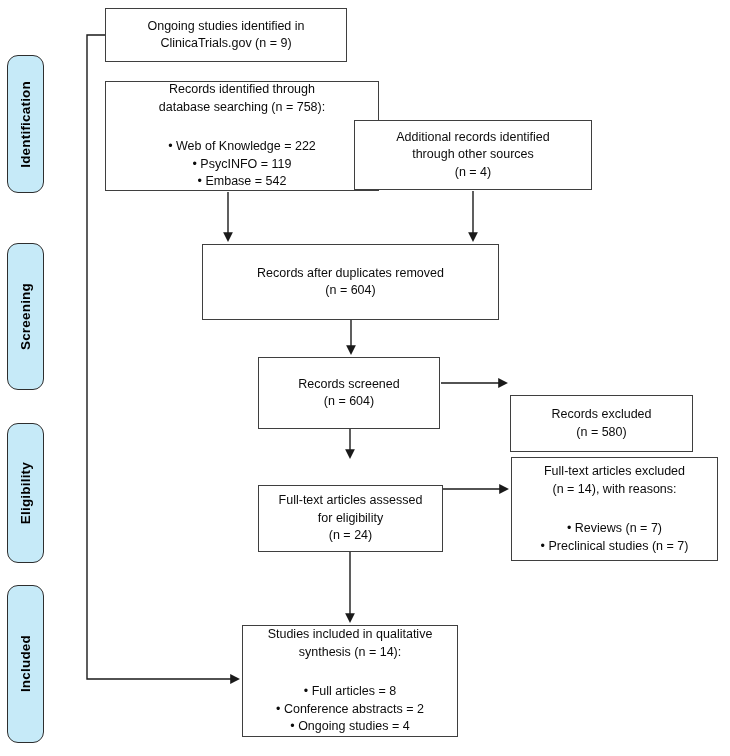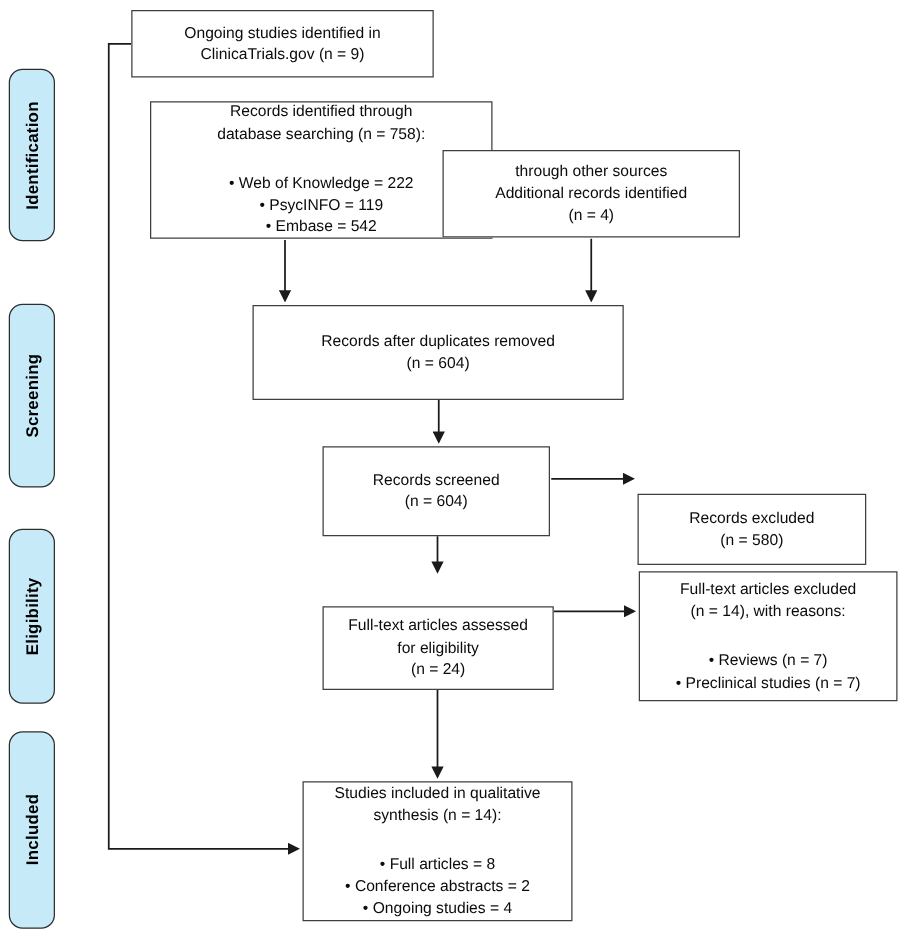--- a/index.html
+++ b/index.html
@@ -70,33 +70,33 @@
   </div>
   <div class="stage" style="top:585px;height:158px;">
     <span class="stage-label">Included</span>
   </div>
 
   <div class="box" style="left:105px;top:8px;width:242px;height:54px;">
     <div class="line">Ongoing studies identified in</div>
     <div class="line">ClinicaTrials.gov (n = 9)</div>
   </div>
 
-  <div class="box" style="left:120px;top:81px;width:274px;height:110px;">
+  <div class="box" style="left:105px;top:81px;width:274px;height:110px;">
     <div class="line">Records identified through</div>
     <div class="line">database searching (n = 758):</div>
     <div class="bullets">
       <div class="bullet">• Web of Knowledge = 222</div>
       <div class="bullet">• PsycINFO = 119</div>
       <div class="bullet">• Embase = 542</div>
     </div>
   </div>
 
   <div class="box" style="left:354px;top:120px;width:238px;height:70px;">
+    <div class="line">Additional records identified</div>
     <div class="line">through other sources</div>
-    <div class="line">Additional records identified</div>
     <div class="line">(n = 4)</div>
   </div>
 
   <div class="box" style="left:202px;top:244px;width:297px;height:76px;">
     <div class="line">Records after duplicates removed</div>
     <div class="line">(n = 604)</div>
   </div>
 
   <div class="box" style="left:258px;top:357px;width:182px;height:72px;">
     <div class="line">Records screened</div>

